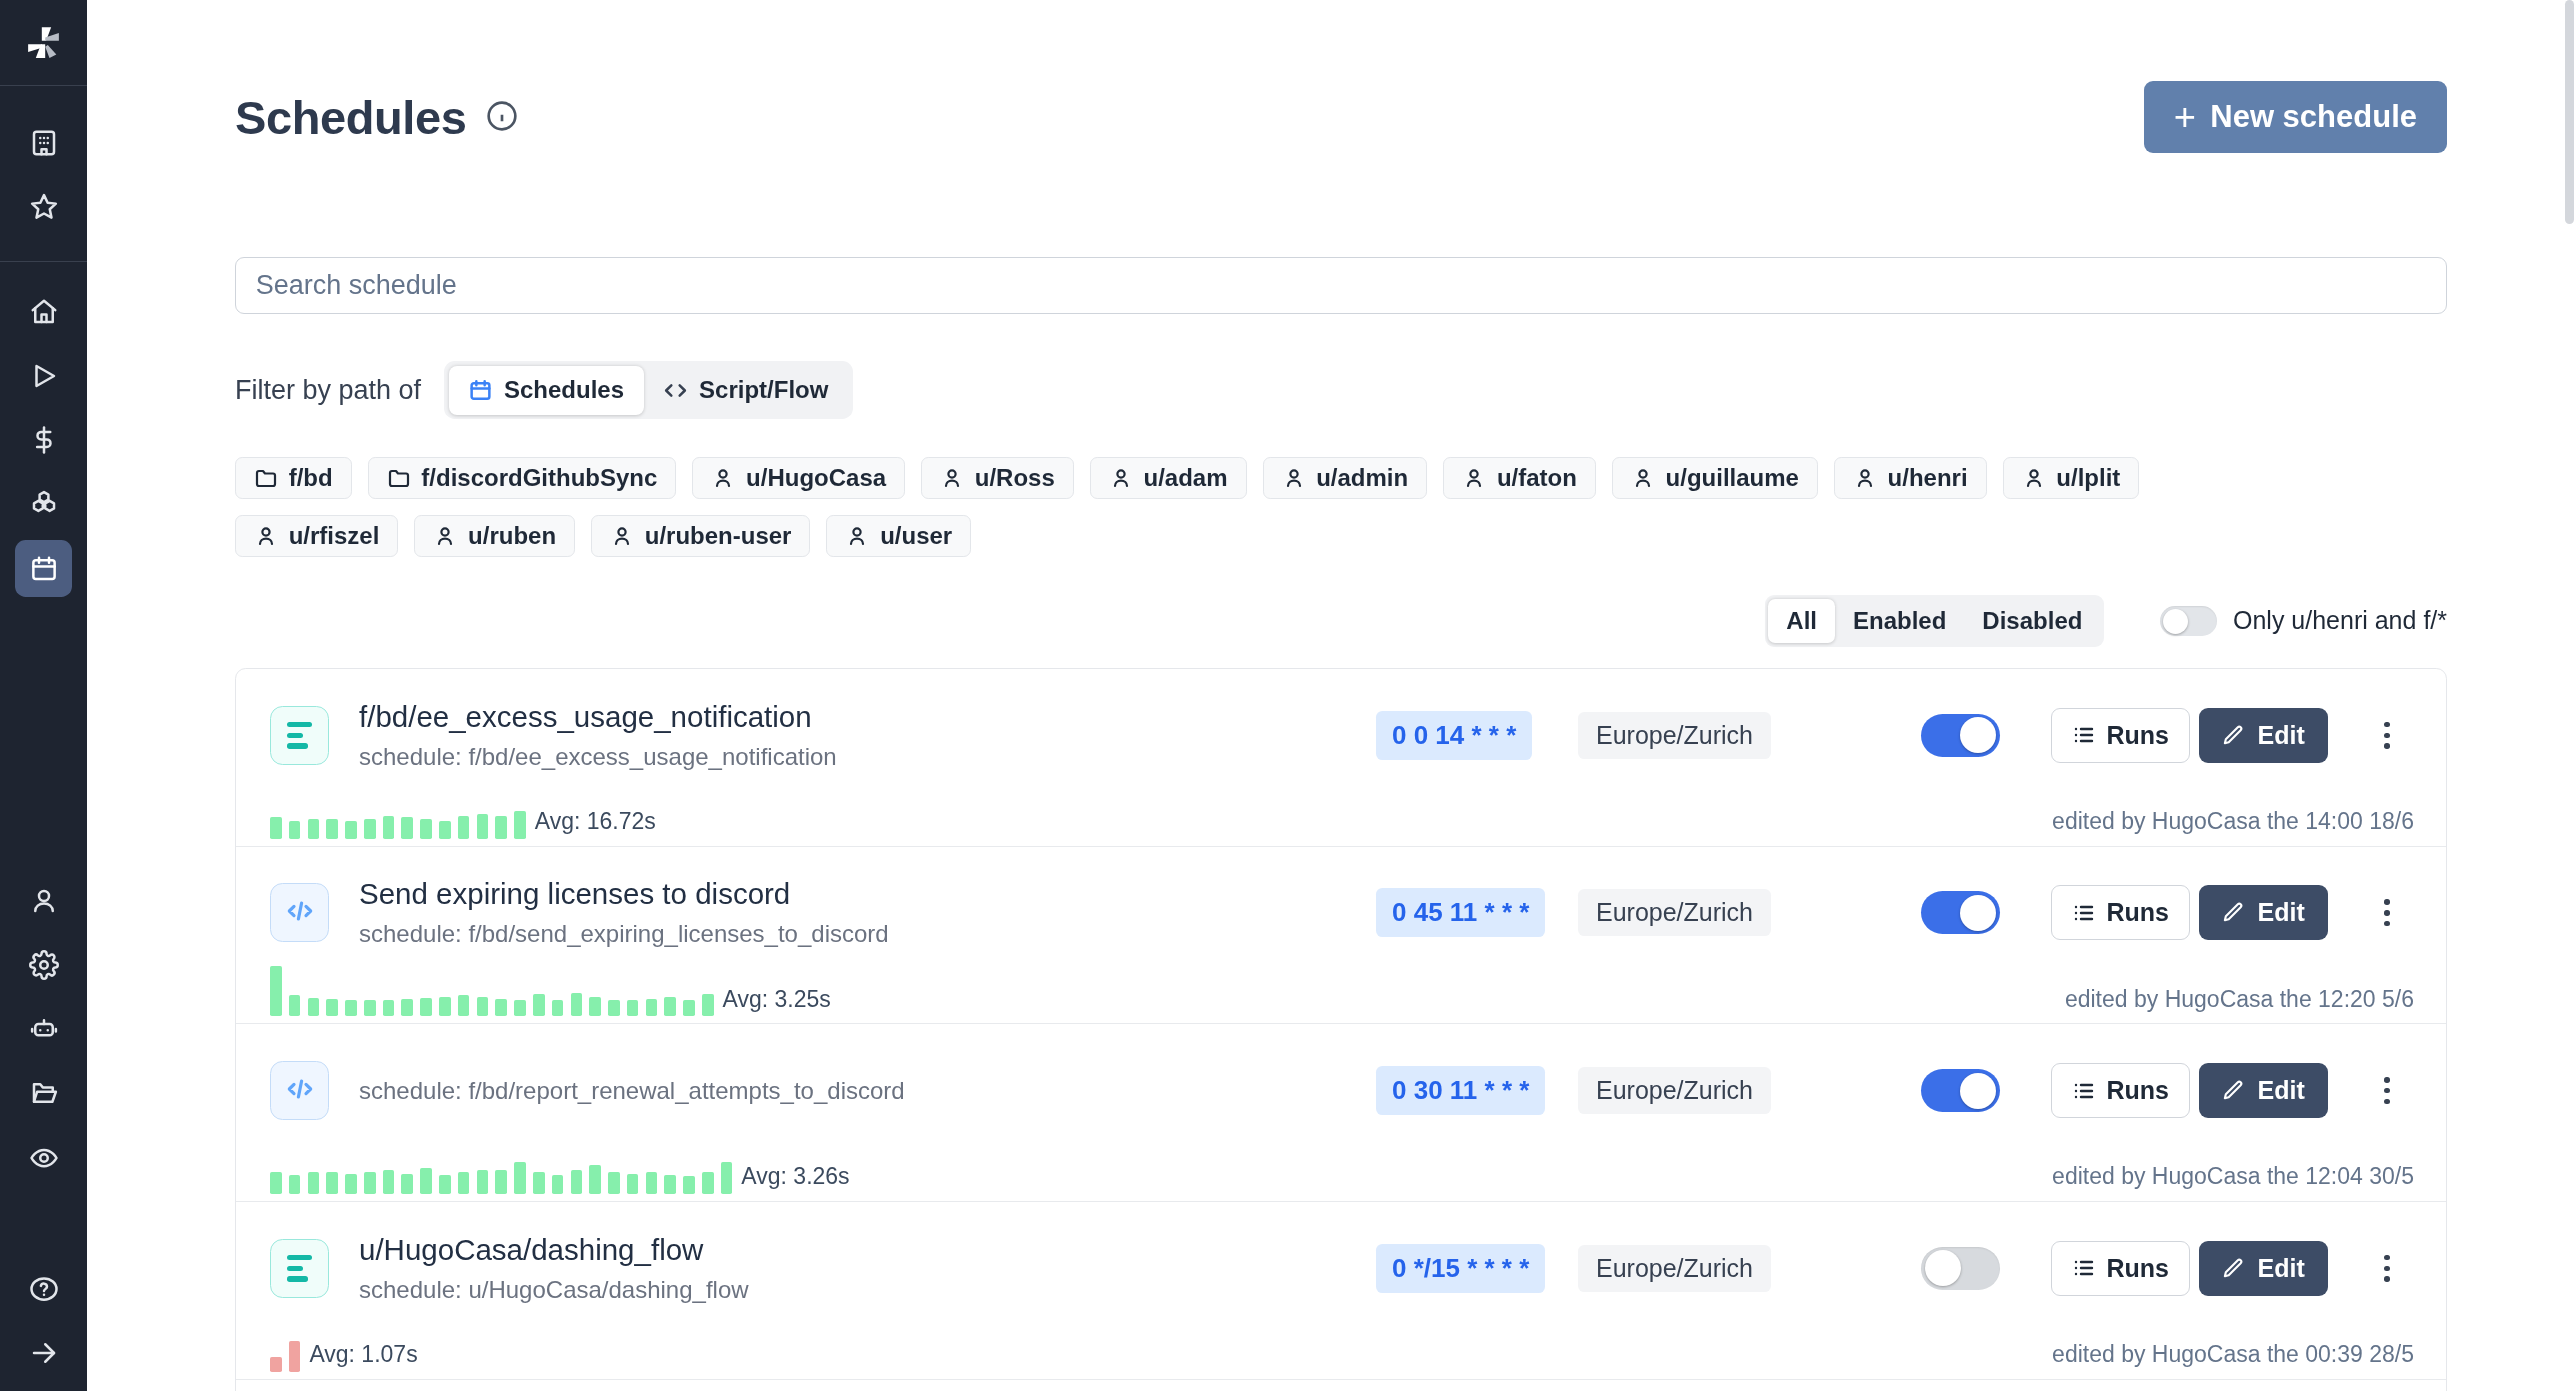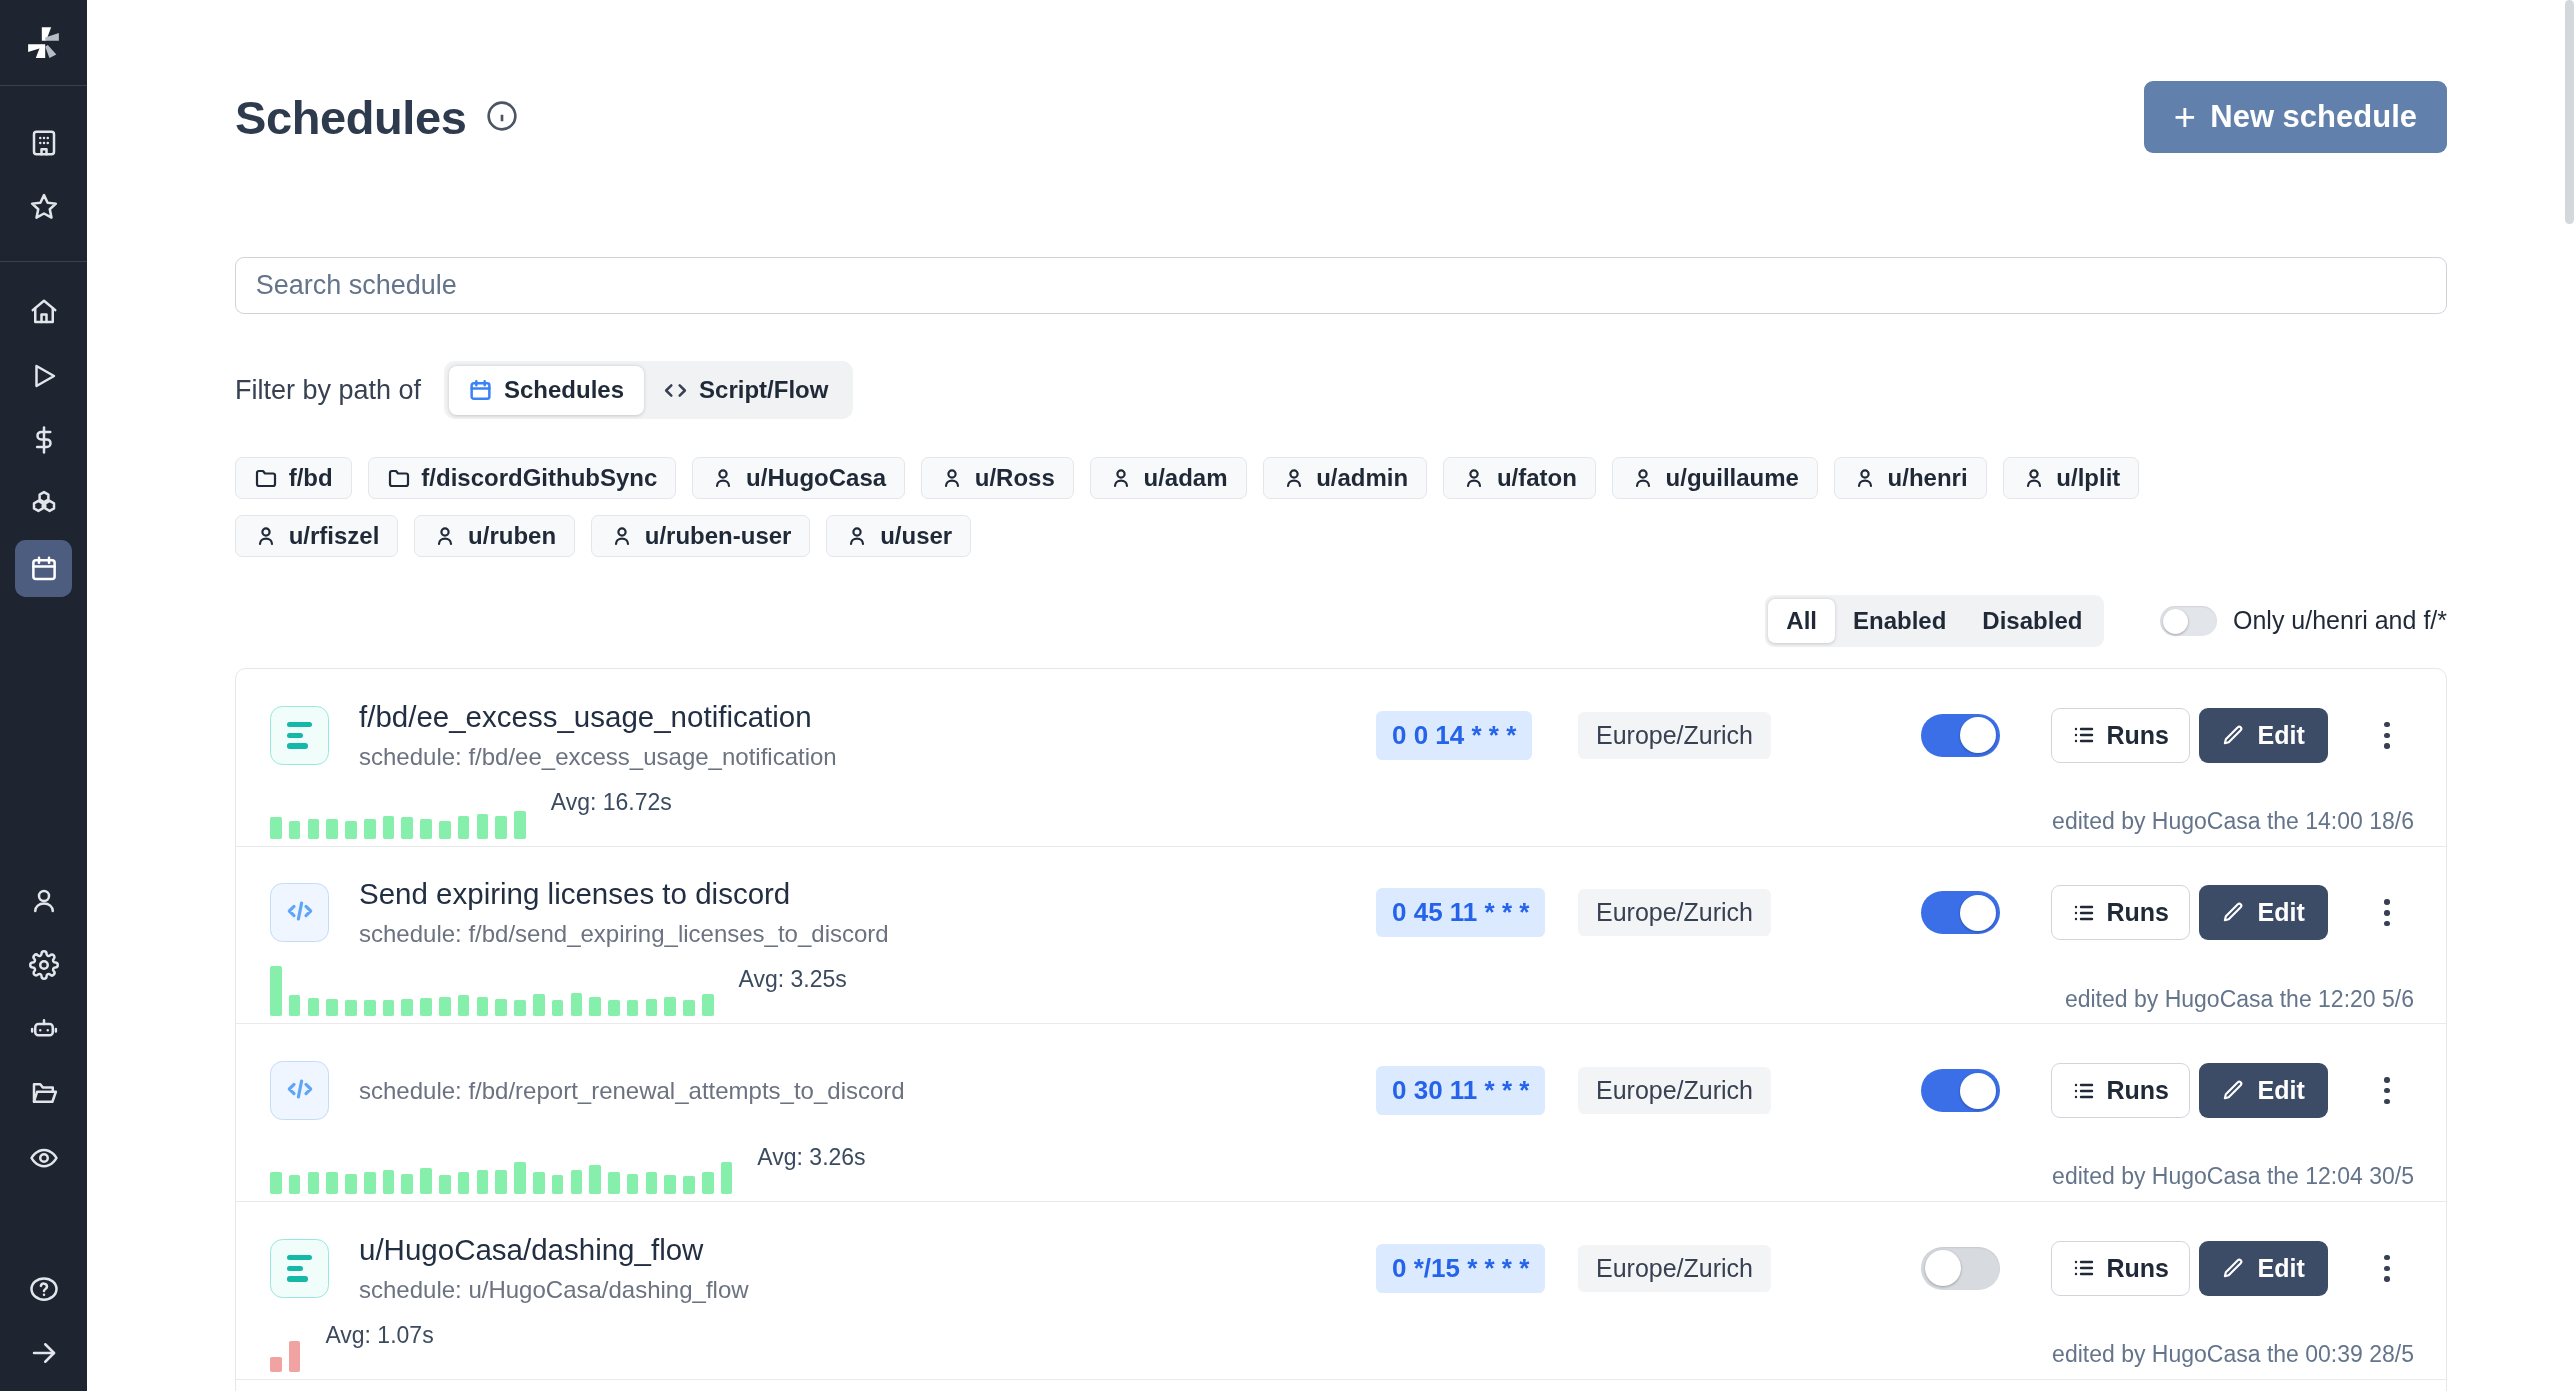--- a/index.html
+++ b/index.html
@@ -110,21 +110,21 @@
   .edit-btn { display:flex; align-items:center; gap:12.5px; background:#3d4c66; border:none;
     border-radius:9px; padding:0 23px; height:55px; font-size:25px; font-weight:600; color:#ffffff;
     cursor:pointer; font-family:inherit; }
   .edit-btn svg { width:23px; height:23px; stroke:#ffffff; stroke-width:2.2; fill:none;
     stroke-linecap:round; stroke-linejoin:round; }
   .cell-kebab { width:54px; flex:none; display:flex; justify-content:center; }
   .kebab { display:flex; flex-direction:column; gap:5.4px; cursor:pointer; padding:9px; }
   .kebab i { width:5.4px; height:5.4px; border-radius:50%; background:#374151; display:block; }
 
   .row-bottom { display:flex; align-items:flex-end; justify-content:space-between; margin-top:1.8px; height:55px; }
-  .spark-wrap { display:flex; align-items:flex-start; gap:16px; }
+  .spark-wrap { display:flex; align-items:flex-end; }
   .spark { display:flex; align-items:flex-end; gap:7.2px; height:50px; cursor:pointer; }
   .spark b { width:11.6px; border-radius:1.8px; display:block; }
   .avg { font-size:23px; color:#3b4a5e; padding-bottom:3.6px; margin-left:9px; }
   .edited { font-size:23px; color:#64748b; padding-bottom:3.6px; }
 
   
   .fake-scrollbar { position:fixed; right:0; top:0; width:12.5px; height:1392px; background:#ffffff; }
   .fake-thumb { position:absolute; right:1.8px; top:0; width:9px; height:224px; border-radius:4.5px; background:#d4d7dc; }
 </style>
 </head>

